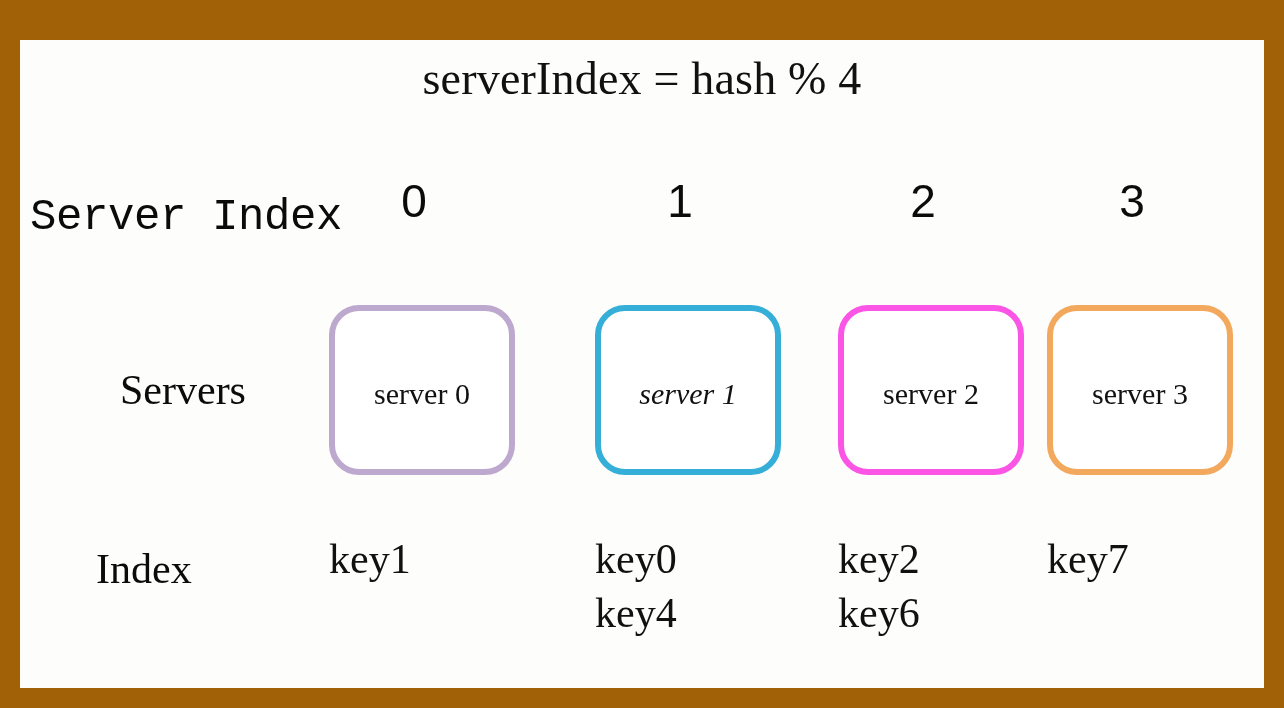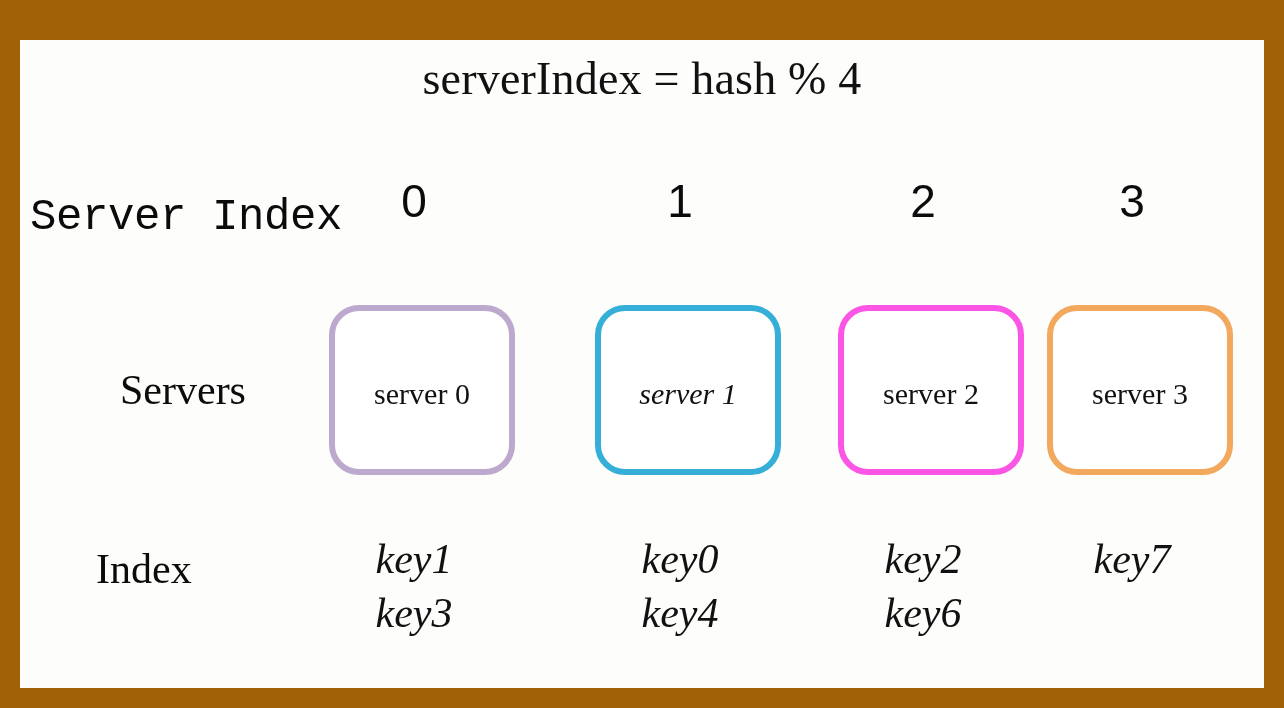--- a/index.html
+++ b/index.html
@@ -125,22 +125,20 @@
     top: 4px;
     white-space: nowrap;
   }
 
   
   .keys {
     position: absolute;
     top: 533px;
     left: 0;
     width: 170px;
-    text-align: center;
-    font-style: italic;
   }
   .key-item {
     font-family: "Liberation Serif", serif;
     font-size: 42px;
     color: #111111;
     line-height: 1.28;
     white-space: nowrap;
   }
 </style>
 </head>
@@ -158,21 +156,20 @@
 
   <div class="row-label label-keys">Index</div>
 
   <div class="column col-0">
     <div class="index-num">0</div>
     <div class="server-box" style="border-color: rgb(189, 168, 206);">
       <span class="server-text">server 0</span>
     </div>
     <div class="keys">
       <div class="key-item">key1</div>
-      <div class="key-item">key3</div>
     </div>
   </div>
 
   <div class="column col-1">
     <div class="index-num">1</div>
     <div class="server-box" style="border-color: rgb(53, 175, 216); font-style: italic;">
       <span class="server-text">server 1</span>
     </div>
     <div class="keys">
       <div class="key-item">key0</div>

